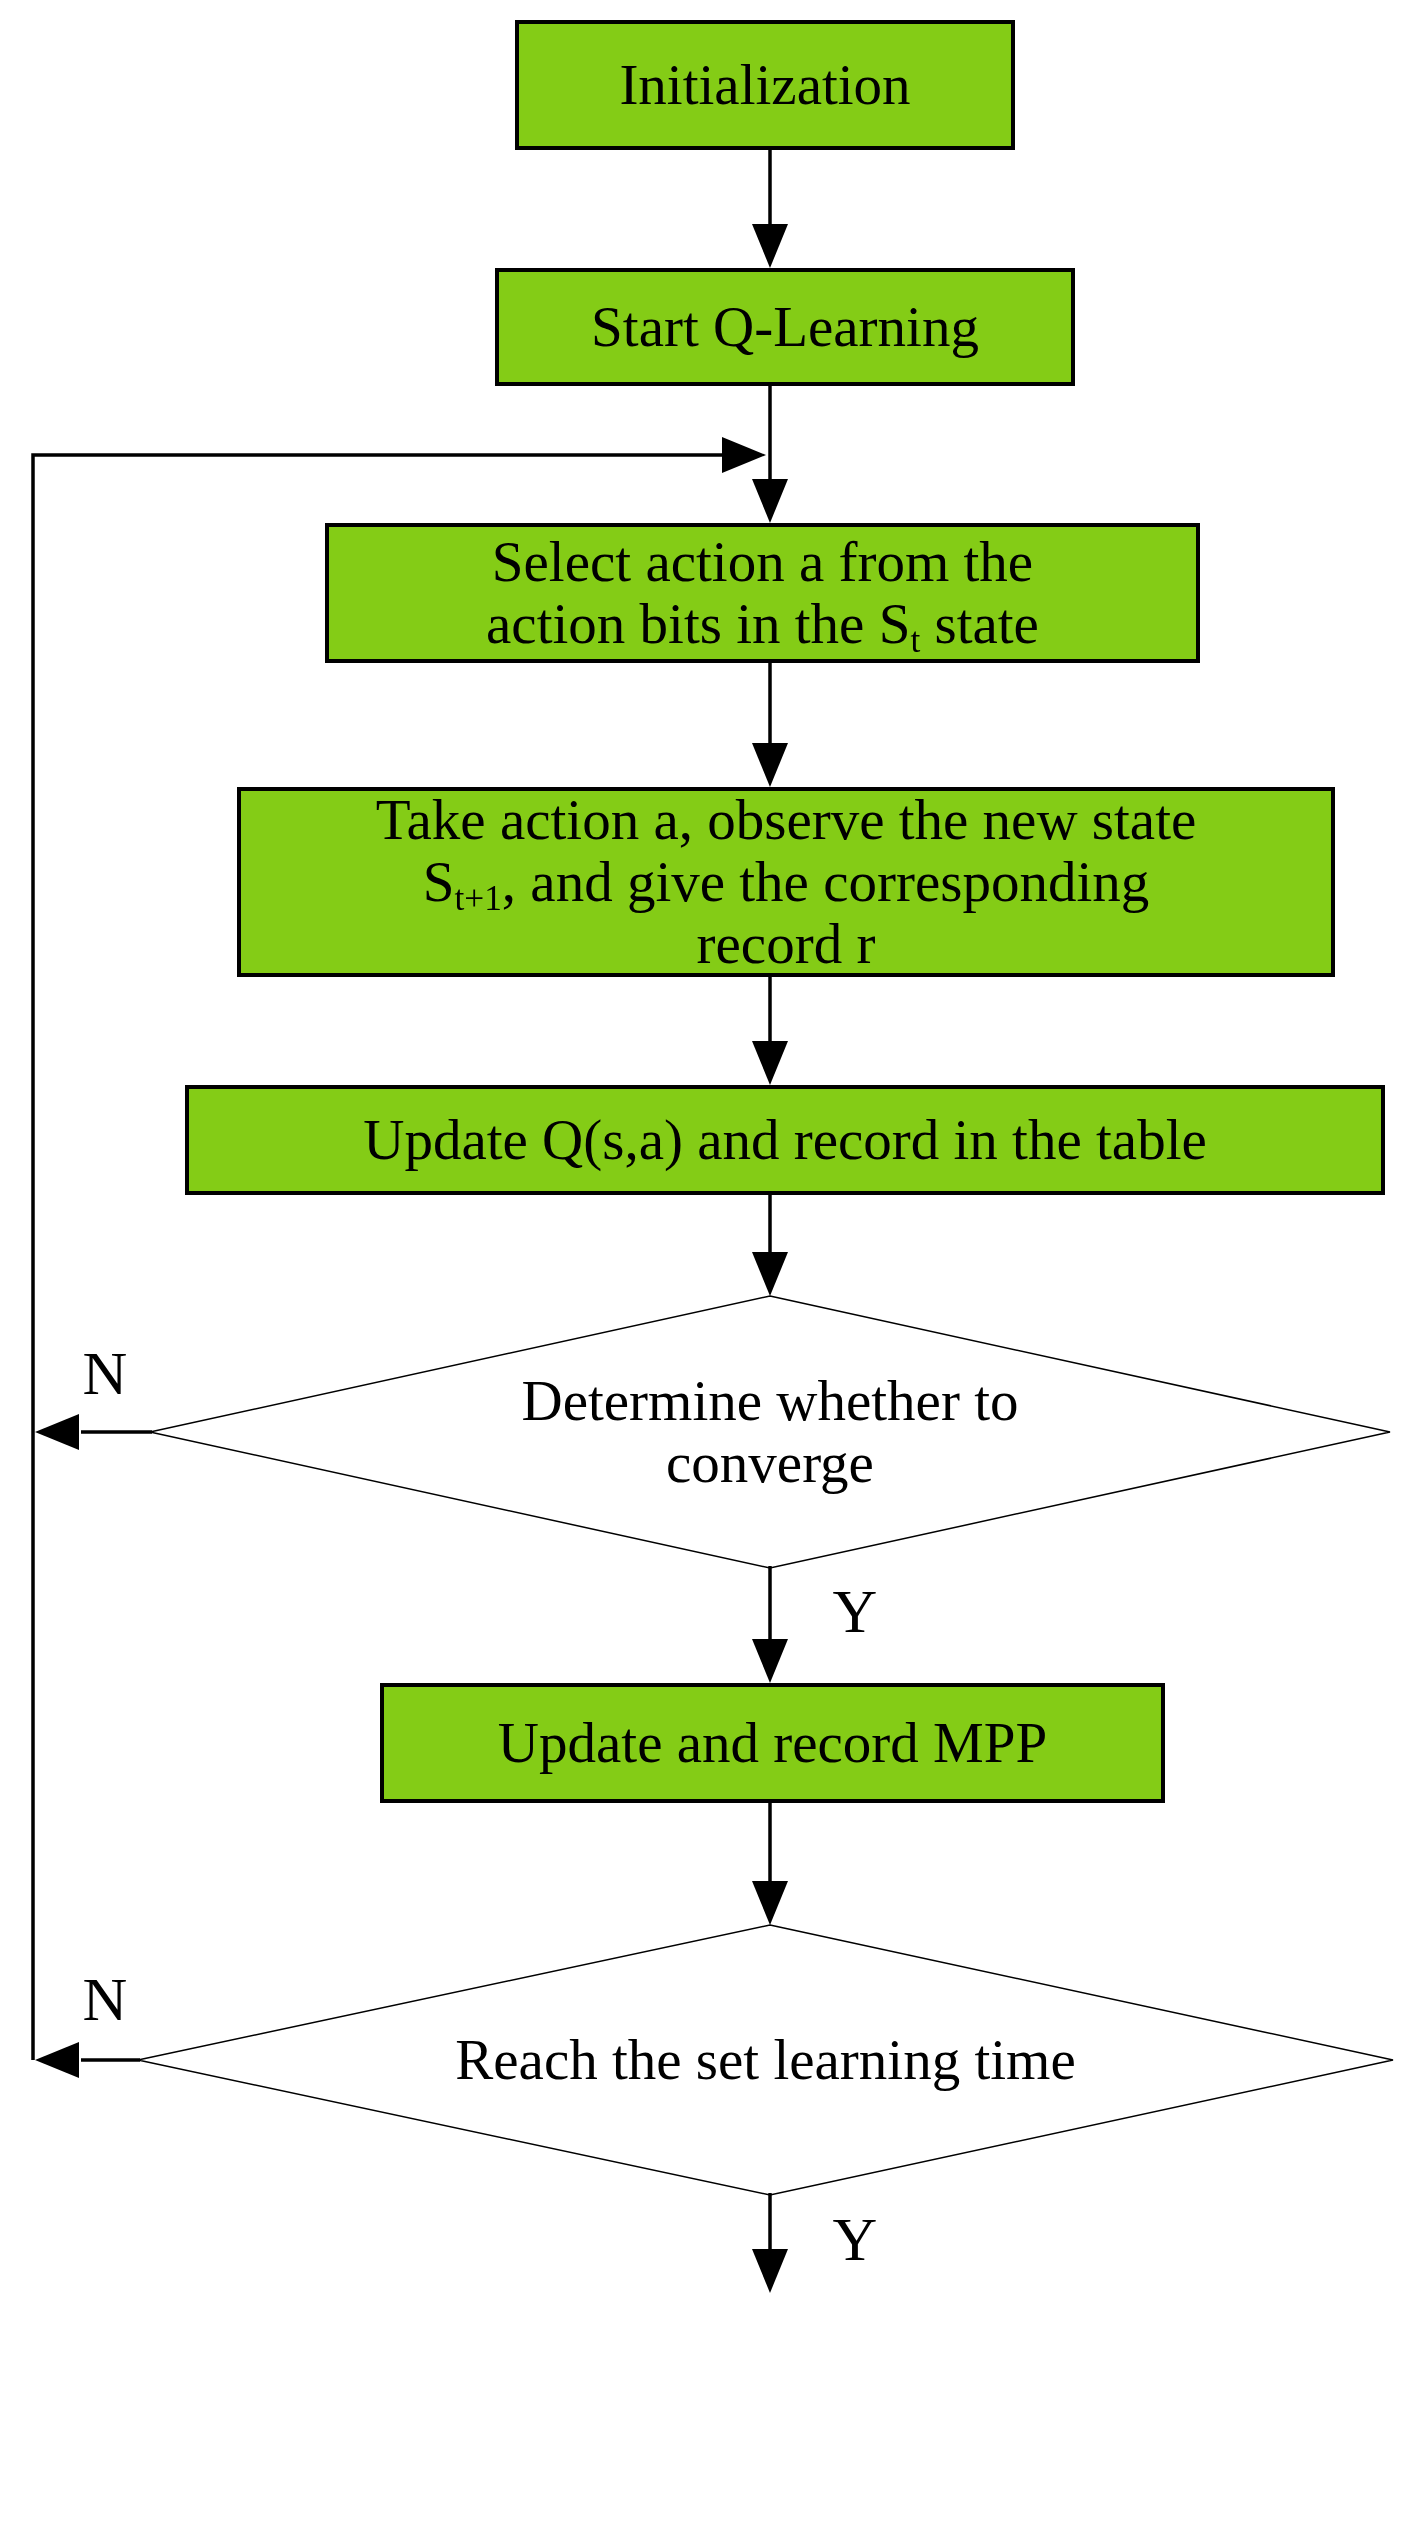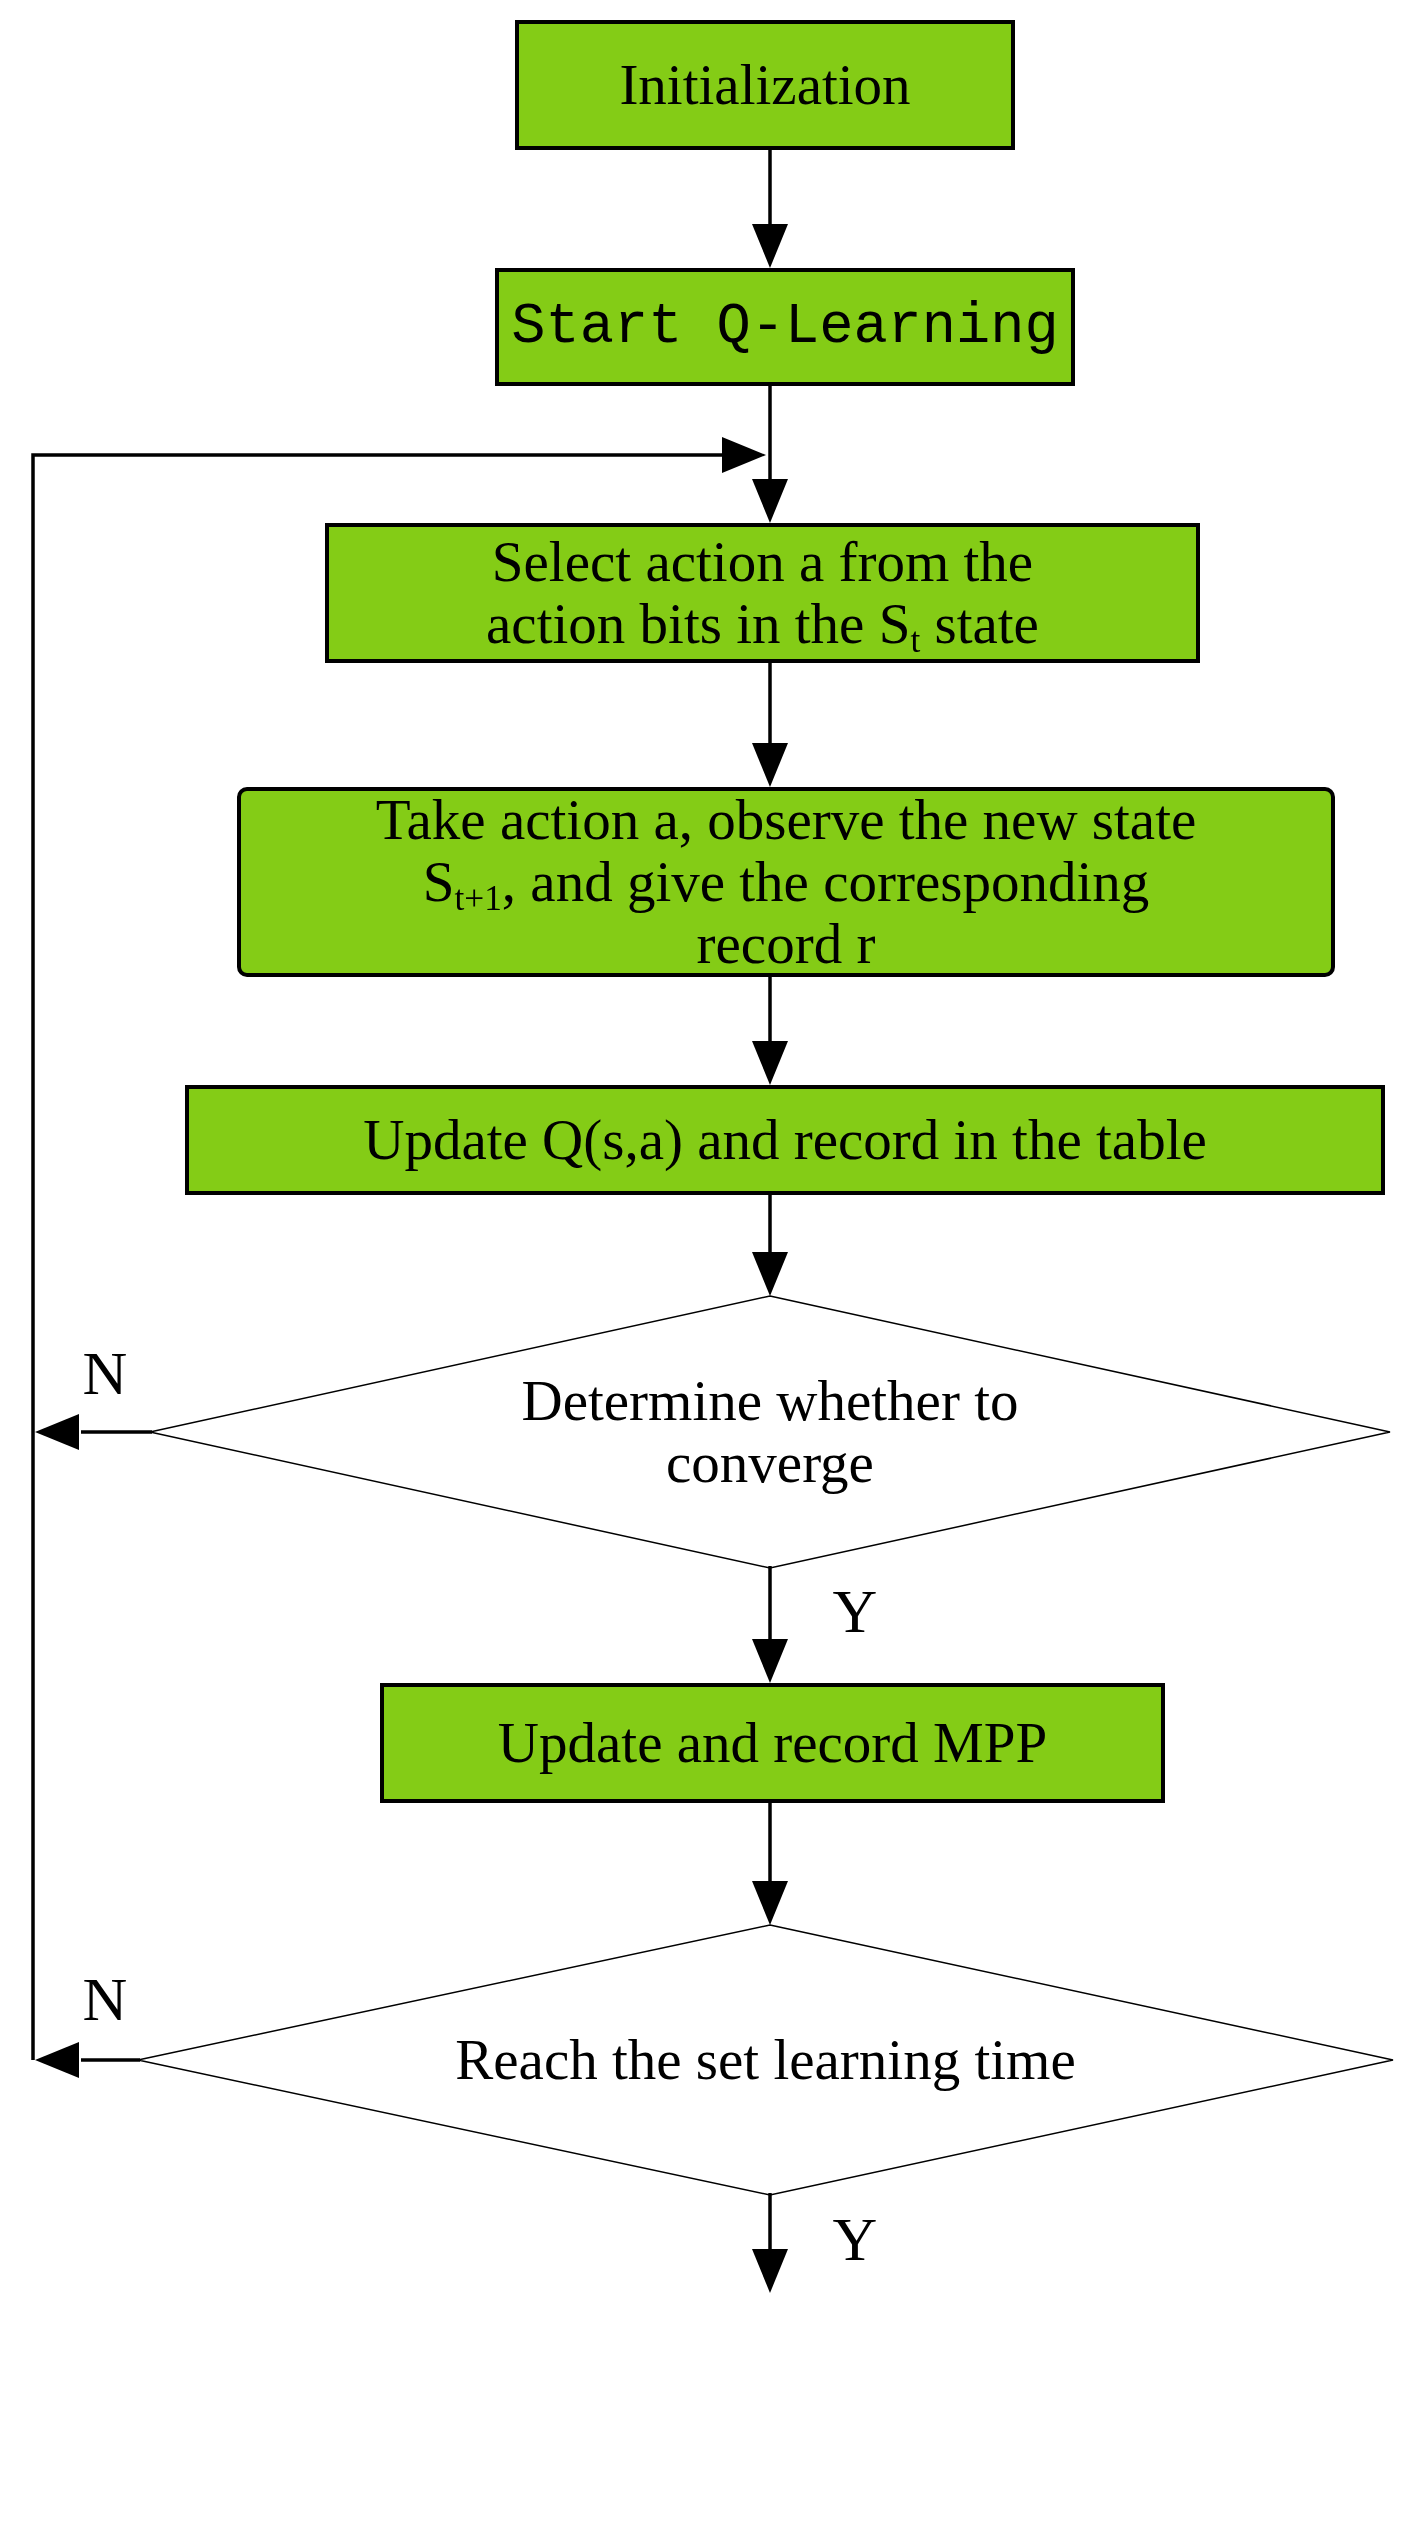--- a/index.html
+++ b/index.html
@@ -82,30 +82,30 @@
     <polygon points="79,2042 79,2078 35,2060" fill="#000"></polygon>
 
     <line x1="770" y1="2193" x2="770" y2="2254" stroke="#000" stroke-width="3.5"></line>
     <polygon points="752,2249 788,2249 770,2293" fill="#000"></polygon>
   </svg>
 
   <div class="node" style="left:515px;top:20px;width:500px;height:130px;">
     <div>Initialization</div>
   </div>
 
-  <div class="node" style="left:495px;top:268px;width:580px;height:118px;font-family:Liberation Mono, monospace;">
+  <div class="node" style="left:495px;top:268px;width:580px;height:118px;">
     <div>Start Q-Learning</div>
   </div>
 
   <div class="node" style="left:325px;top:523px;width:875px;height:140px;">
     <div>Select action a from the</div>
     <div><span>action bits in the S</span><sub>t</sub><span> state</span></div>
   </div>
 
-  <div class="node" style="left:237px;top:787px;width:1098px;height:190px;border-radius:10px;">
+  <div class="node" style="left:237px;top:787px;width:1098px;height:190px;">
     <div>Take action a, observe the new state</div>
     <div><span>S</span><sub>t+1</sub><span>, and give the corresponding</span></div>
     <div>record r</div>
   </div>
 
   <div class="node" style="left:185px;top:1085px;width:1200px;height:110px;">
     <div>Update Q(s,a) and record in the table</div>
   </div>
 
   <div class="dtext" style="left:150px;top:1336px;width:1240px;height:192px;">

